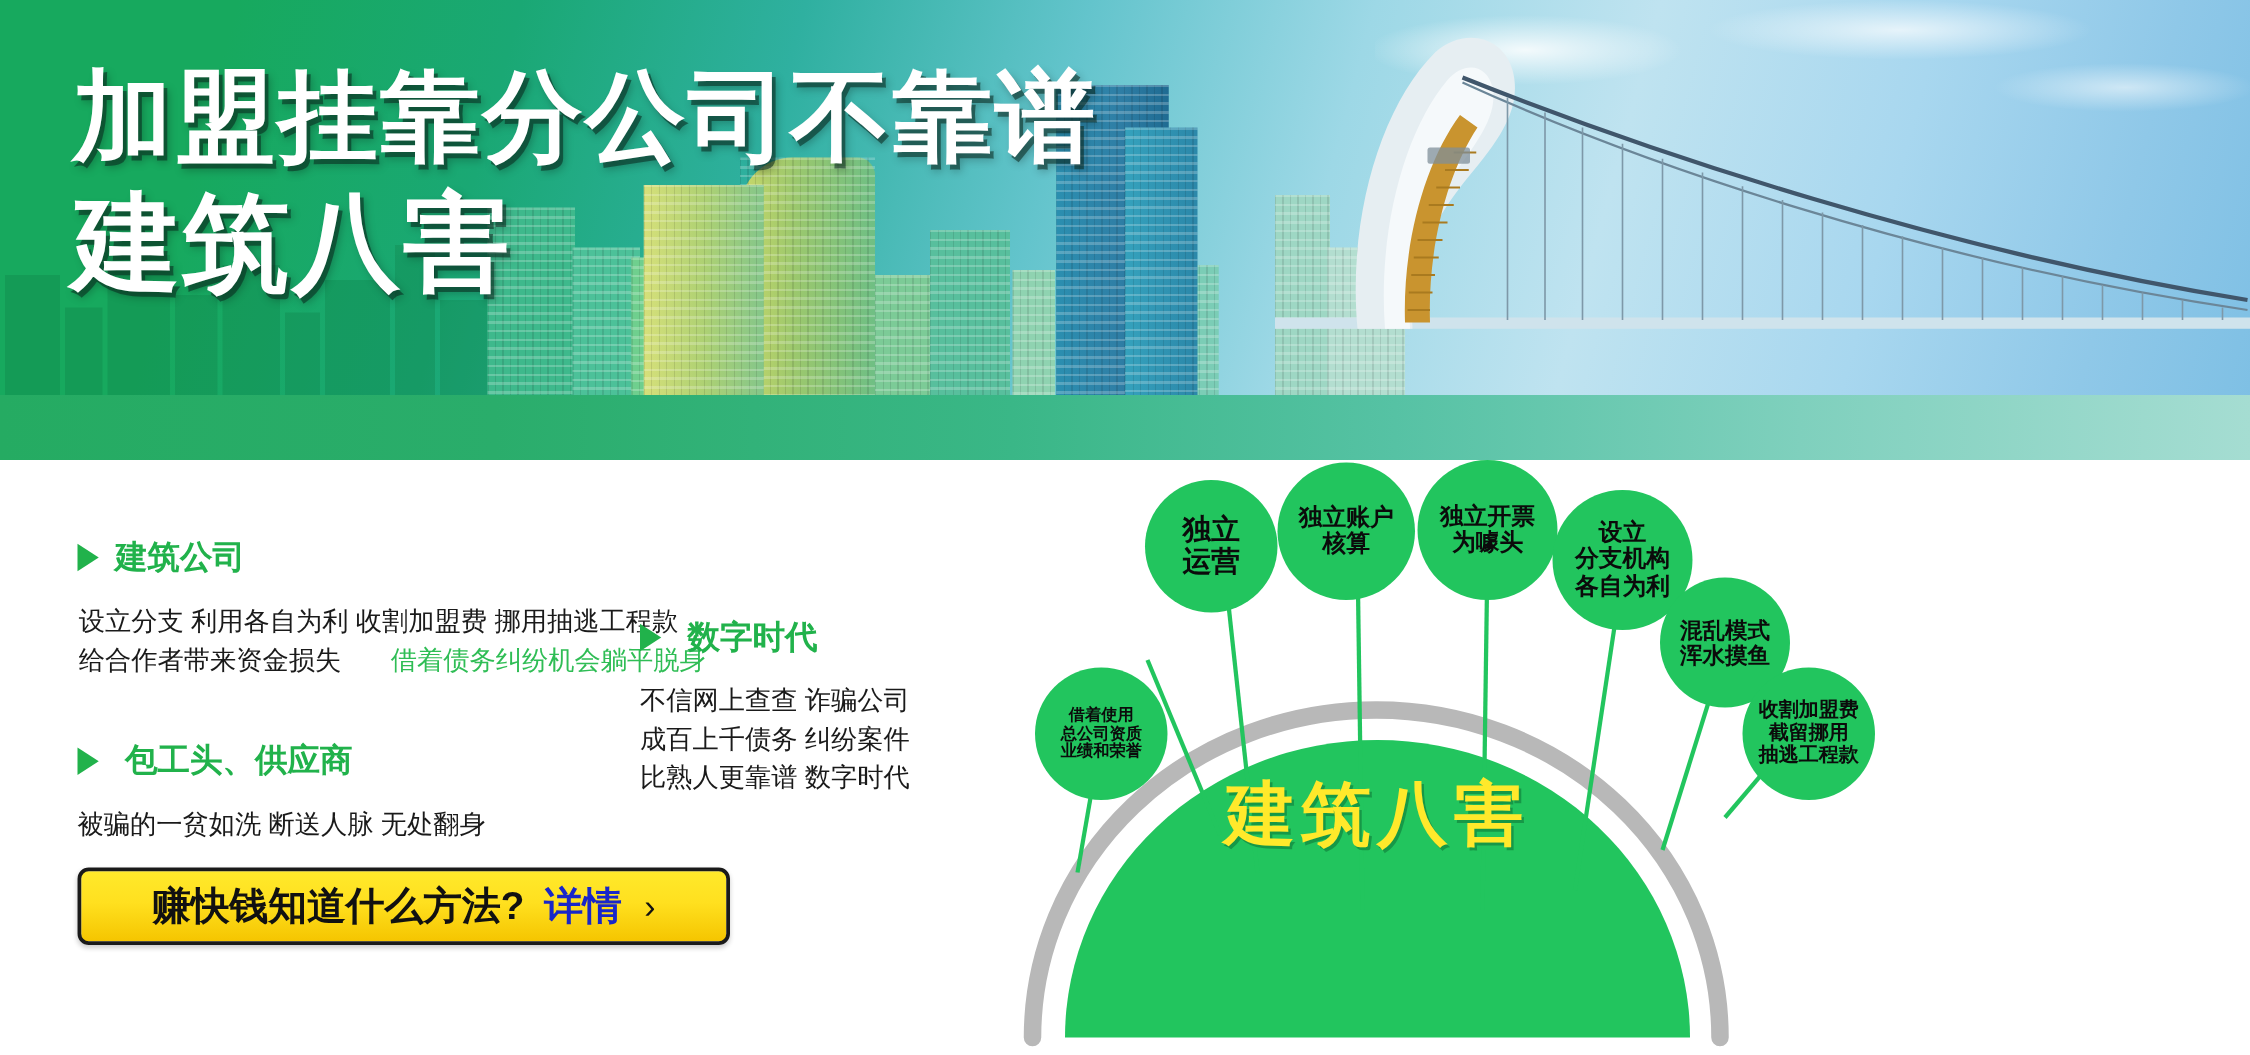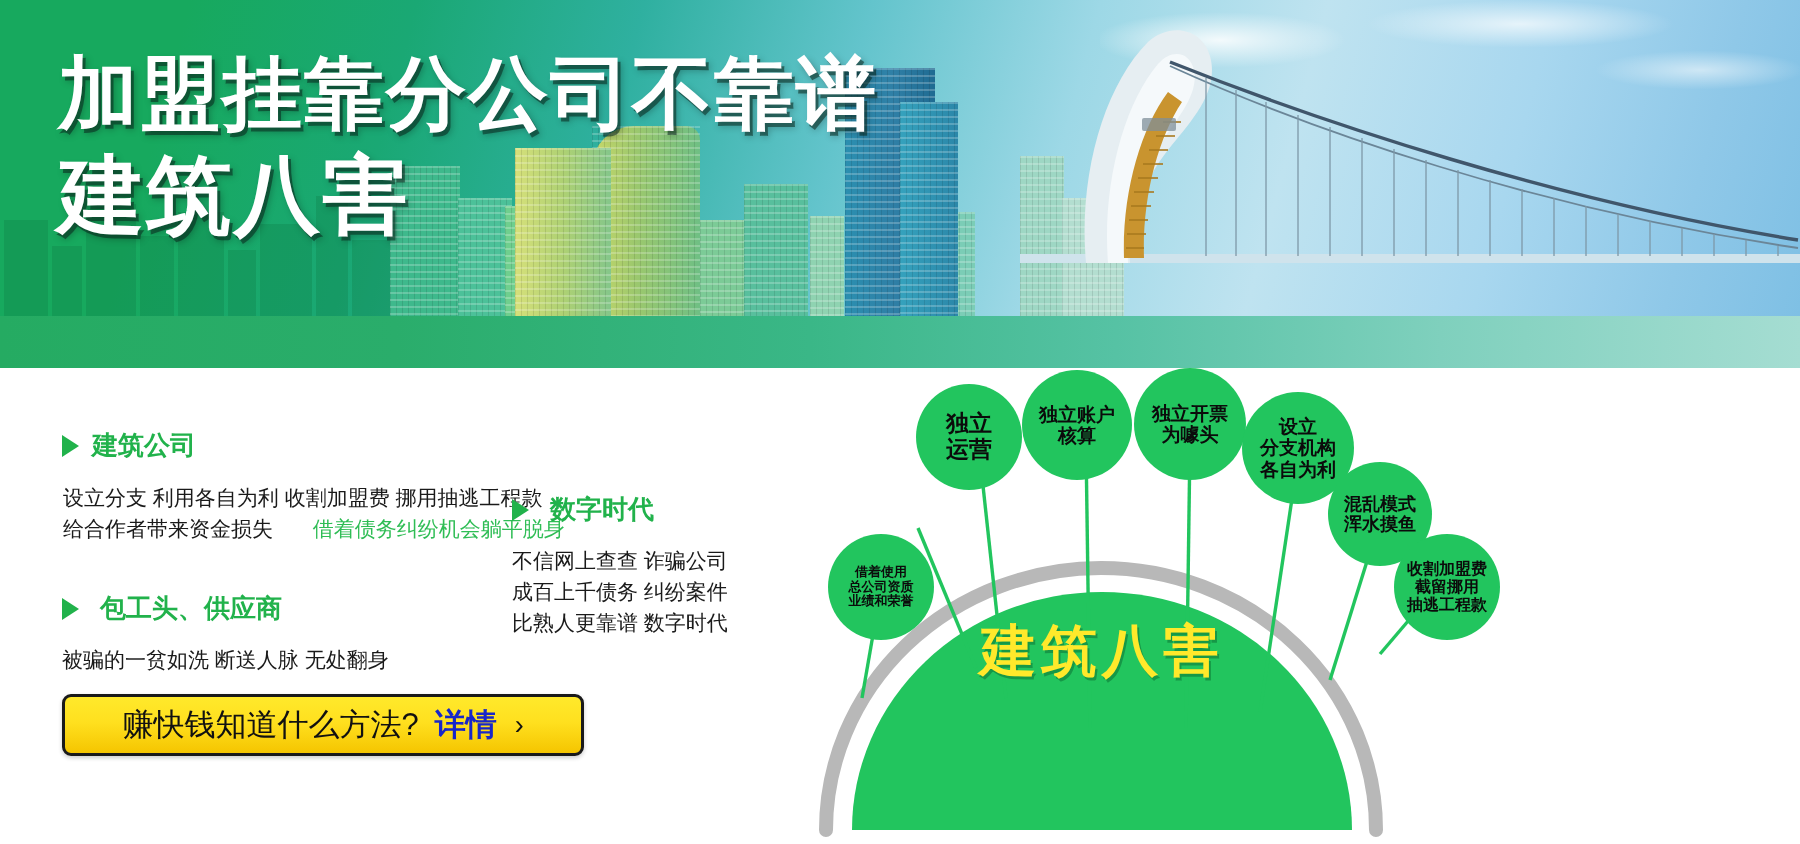--- a/index.html
+++ b/index.html
@@ -115,21 +115,21 @@
     position: absolute; left: 62px; top: 326px;
     width: 522px; height: 62px;
     border: 3px solid #1a1a1a;
     border-radius: 9px;
     background: linear-gradient(to bottom, #ffe92b 0%, #ffe01f 45%, #f5c500 100%);
     display: flex; align-items: center; justify-content: center;
     gap: 4px;
     box-shadow: 0 2px 4px rgba(0,0,0,.2);
     cursor: pointer;
   }
-  #cta-label { font-size: 31px; font-weight: normal; color: #111; white-space: nowrap; }
+  #cta-label { font-size: 31px; font-weight: bold; color: #111; white-space: nowrap; }
   #cta-link  { font-size: 31px; font-weight: bold; color: #1826c9; margin-left: 12px; white-space: nowrap; }
   #cta-chev  { font-size: 27px; color: #111; margin-left: 14px; font-weight: normal; }
 
   
   #diagram { position: absolute; left: 790px; top: 368px; width: 1010px; height: 476px; }
   #diagram svg { position: absolute; left: 0; top: 0; }
 
   .bub {
     position: absolute; border-radius: 50%;
     background: #22c55e;

